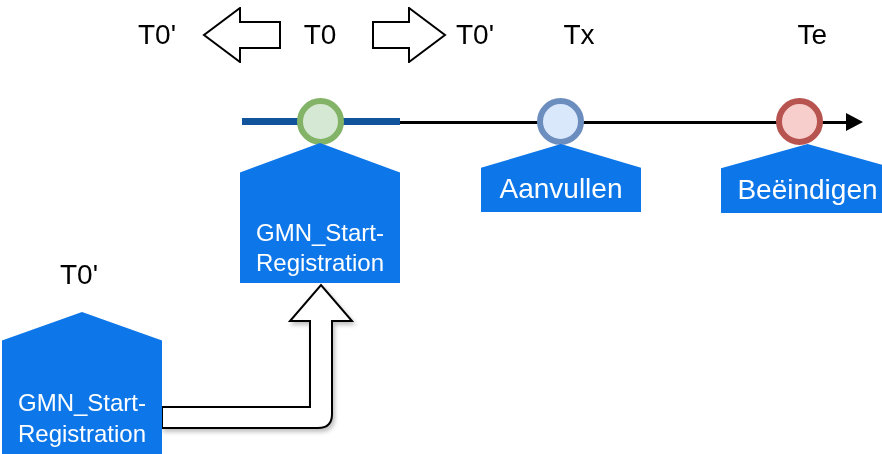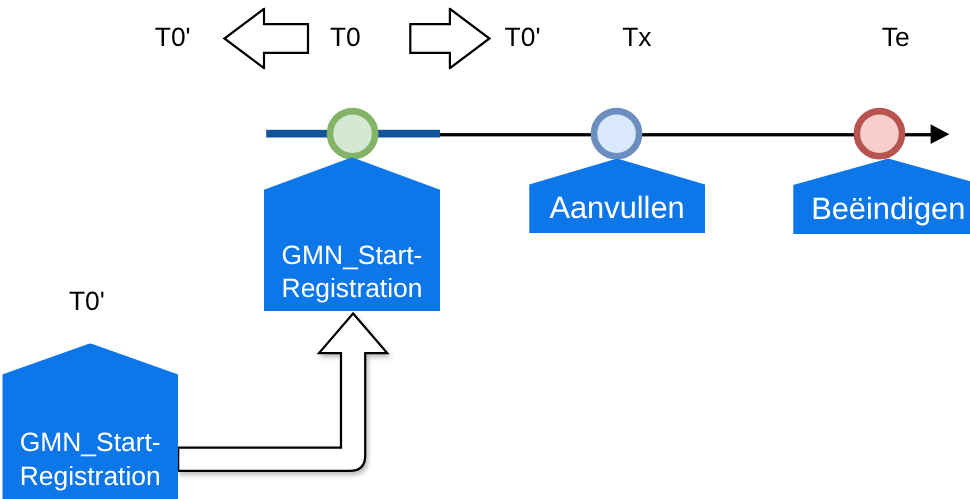--- a/index.html
+++ b/index.html
@@ -6,21 +6,21 @@
   .stage {
     position: relative;
     width: 882px;
     height: 454px;
     background: #ffffff;
     overflow: hidden;
     font-family: "Liberation Sans", sans-serif;
   }
   .lbl {
     position: absolute;
-    font-size: 24px;
+    font-size: 28px;
     line-height: 26px;
     color: #000000;
     text-align: center;
     white-space: nowrap;
     z-index: 6;
   }
   .line-blue {
     position: absolute;
     left: 242px; top: 118px;
     width: 158px; height: 7px;
@@ -100,21 +100,21 @@
 <body>
 
 <div class="stage">
 
   <span class="lbl" style="left:127px; top:22px; width:60px;">T0'</span>
 
   <svg class="block-arrow-svg" style="left:202px; top:7px;" width="80" height="56">
     <polygon points="78,15 38,15 38,1 2,28 38,55 38,41 78,41" fill="#ffffff" stroke="#000000" stroke-width="2" stroke-linejoin="miter"></polygon>
   </svg>
 
-  <span class="lbl" style="left:278px; top:22px; width:50px;text-align:right;">T0</span>
+  <span class="lbl" style="left:295px; top:22px; width:50px;">T0</span>
 
   <svg class="block-arrow-svg" style="left:371px; top:7px;" width="76" height="56">
     <polygon points="2,15 38,15 38,1 74,28 38,55 38,41 2,41" fill="#ffffff" stroke="#000000" stroke-width="2" stroke-linejoin="miter"></polygon>
   </svg>
 
   <span class="lbl" style="left:445px; top:22px; width:60px;">T0'</span>
 
   <span class="lbl" style="left:549px; top:22px; width:60px;">Tx</span>
 
   <span class="lbl" style="left:767px; top:22px; width:60px;text-align:right;">Te</span>

